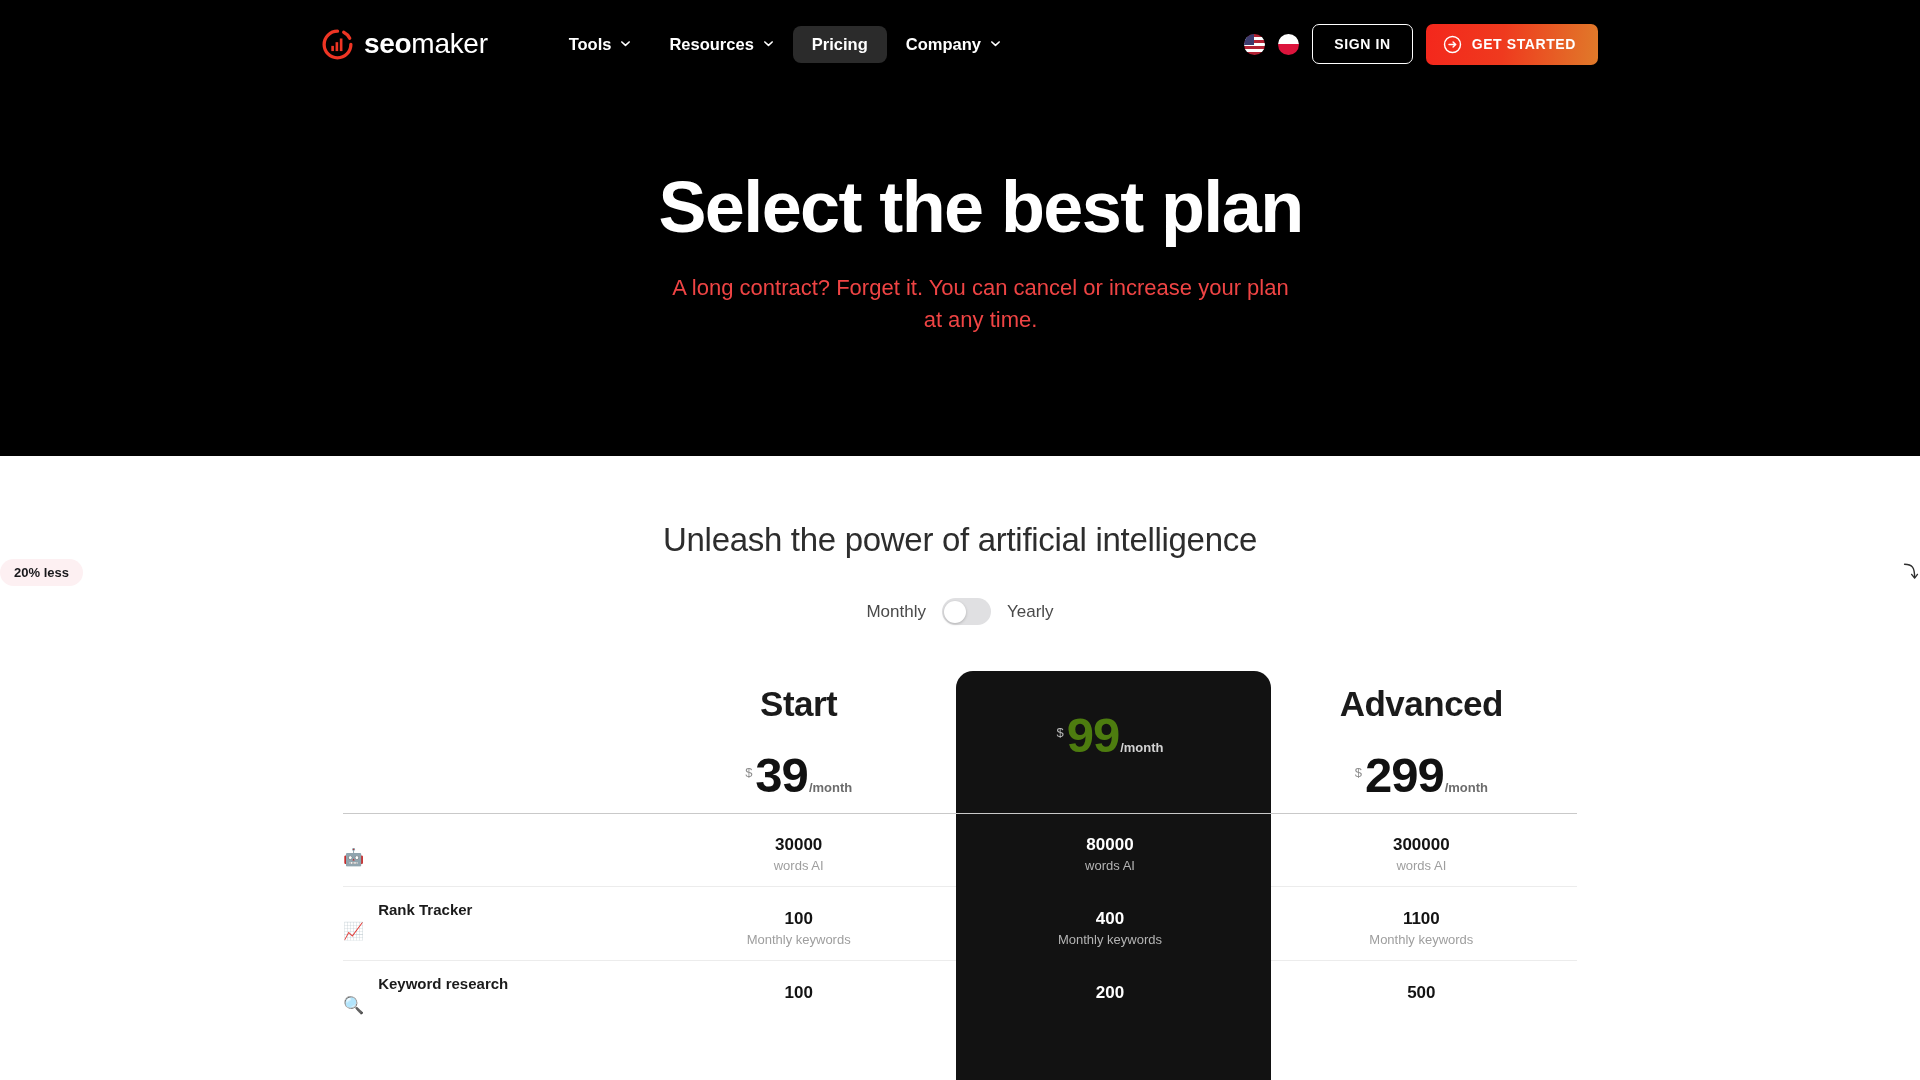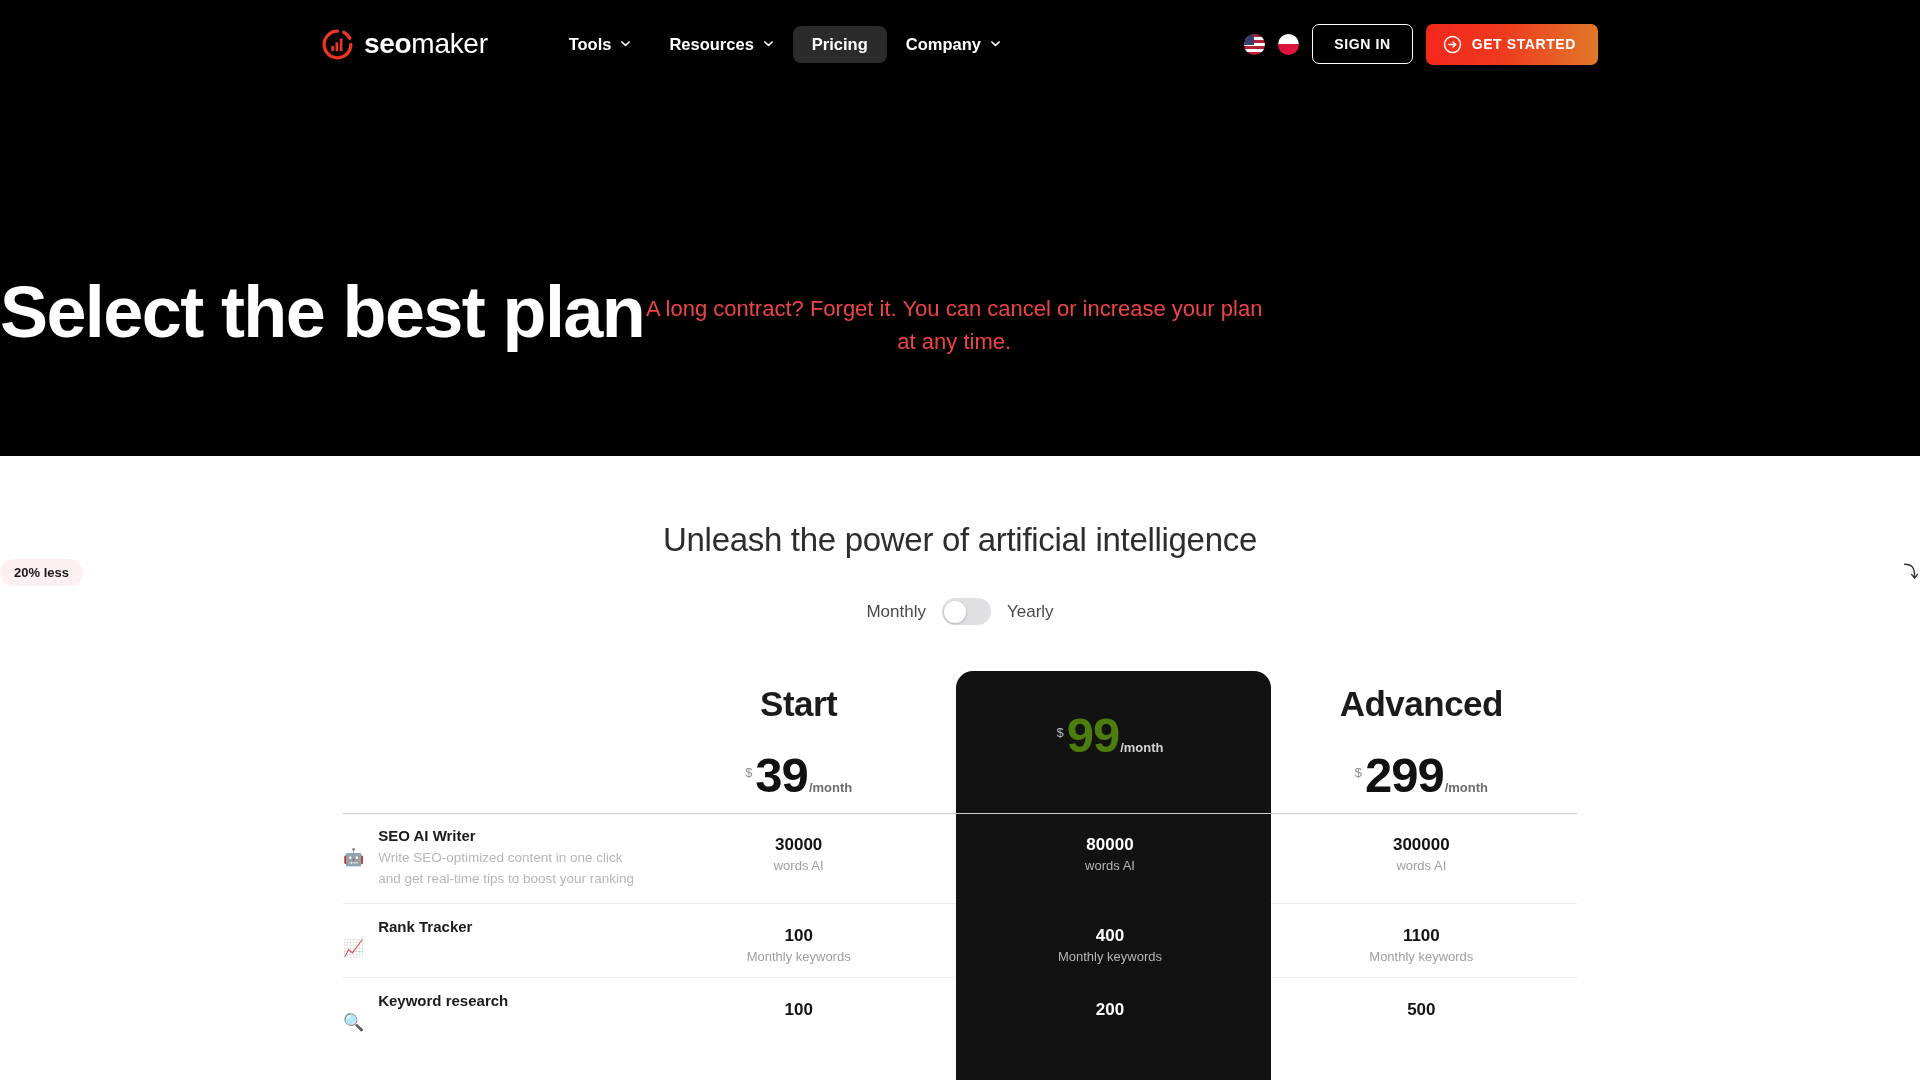--- a/index.html
+++ b/index.html
@@ -62,22 +62,23 @@
     color:#ffffff; border:none;
     font-size:14px; font-weight:700; letter-spacing:0.6px;
     padding:11px 22px 11px 17px; border-radius:7px; cursor:pointer;
     font-family:"Liberation Sans", sans-serif;
   }
   .arrow-circle{ width:19px; height:19px; flex:0 0 19px; }
 
   
   .hero{
     background:#000000; height:368px;
-    display:flex; flex-direction:row; align-items:center;
+    display:flex; flex-direction:column; align-items:center;
     padding-top:82px;
+    padding-left:41px;
   }
   .hero h1{
     color:#ffffff; font-size:72px; font-weight:700; letter-spacing:-1.6px;
     line-height:1.05;
   }
   .hero p{
     color:#ef4444; font-size:22px; font-weight:400; line-height:1.48;
     text-align:center; margin-top:26px; max-width:620px;
   }
 
@@ -304,24 +305,20 @@
       </div>
     </div>
 
     <div class="rows">
 
       <div class="frow">
         <div class="rowline"></div>
         <div class="rowline2"></div>
         <div class="feat">
           <span class="feat-icon">🤖</span>
-          <span>
-            <span class="feat-title" style="display:block">SEO AI Writer</span>
-            <span class="feat-desc" style="display:block">Write SEO-optimized content in one click and get real-time tips to boost your ranking</span>
-          </span>
         </div>
         <div class="val">
           <div class="val-num">30000</div>
           <div class="val-unit">words AI</div>
         </div>
         <div class="val dark">
           <div class="val-num">80000</div>
           <div class="val-unit">words AI</div>
         </div>
         <div class="val">

